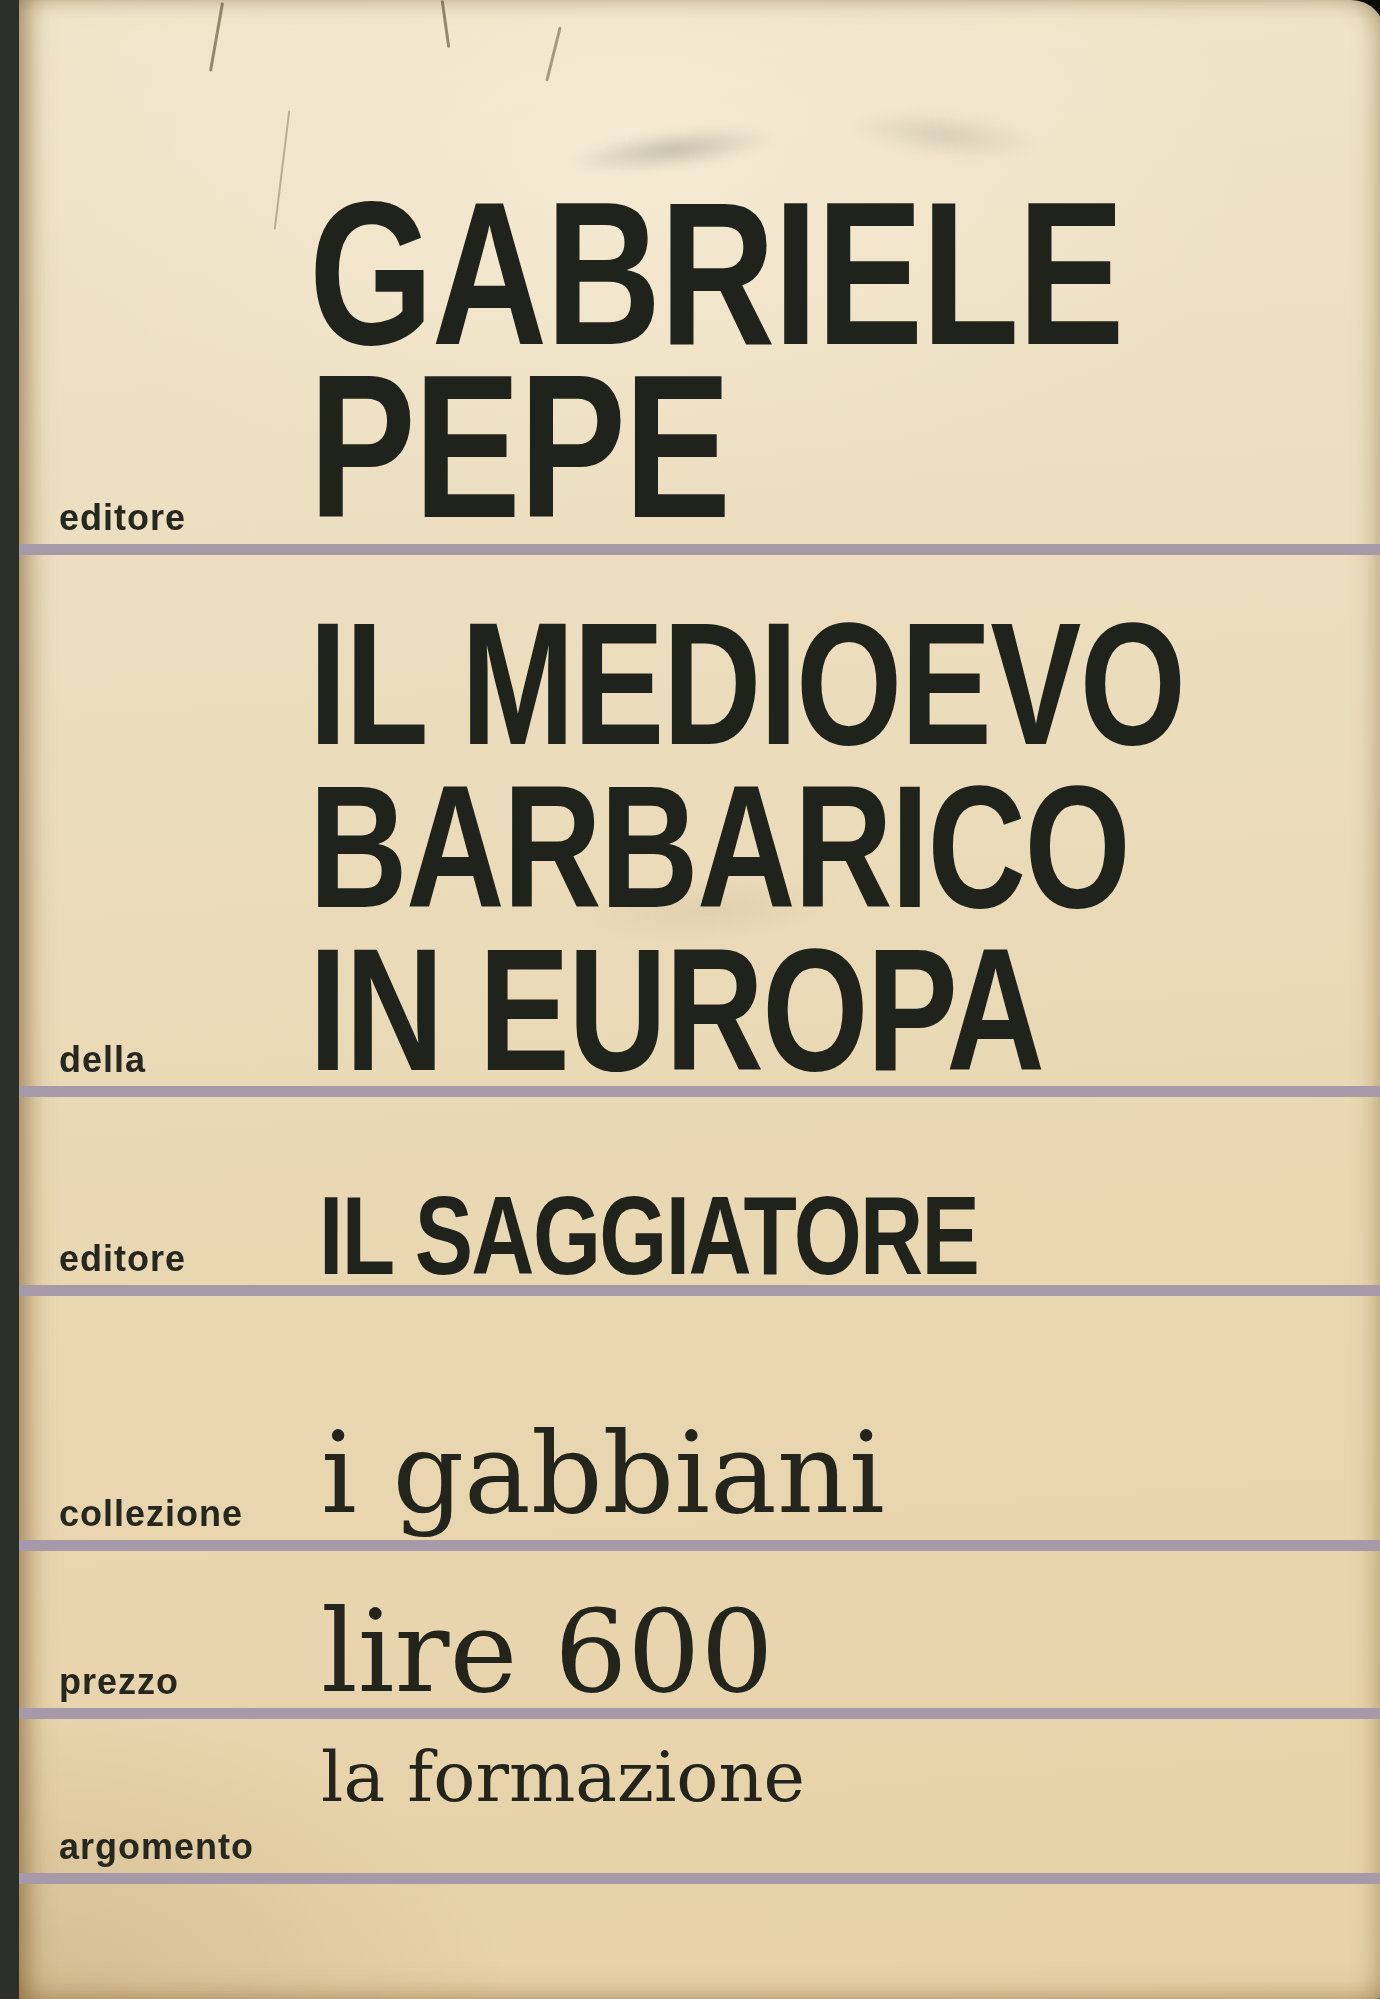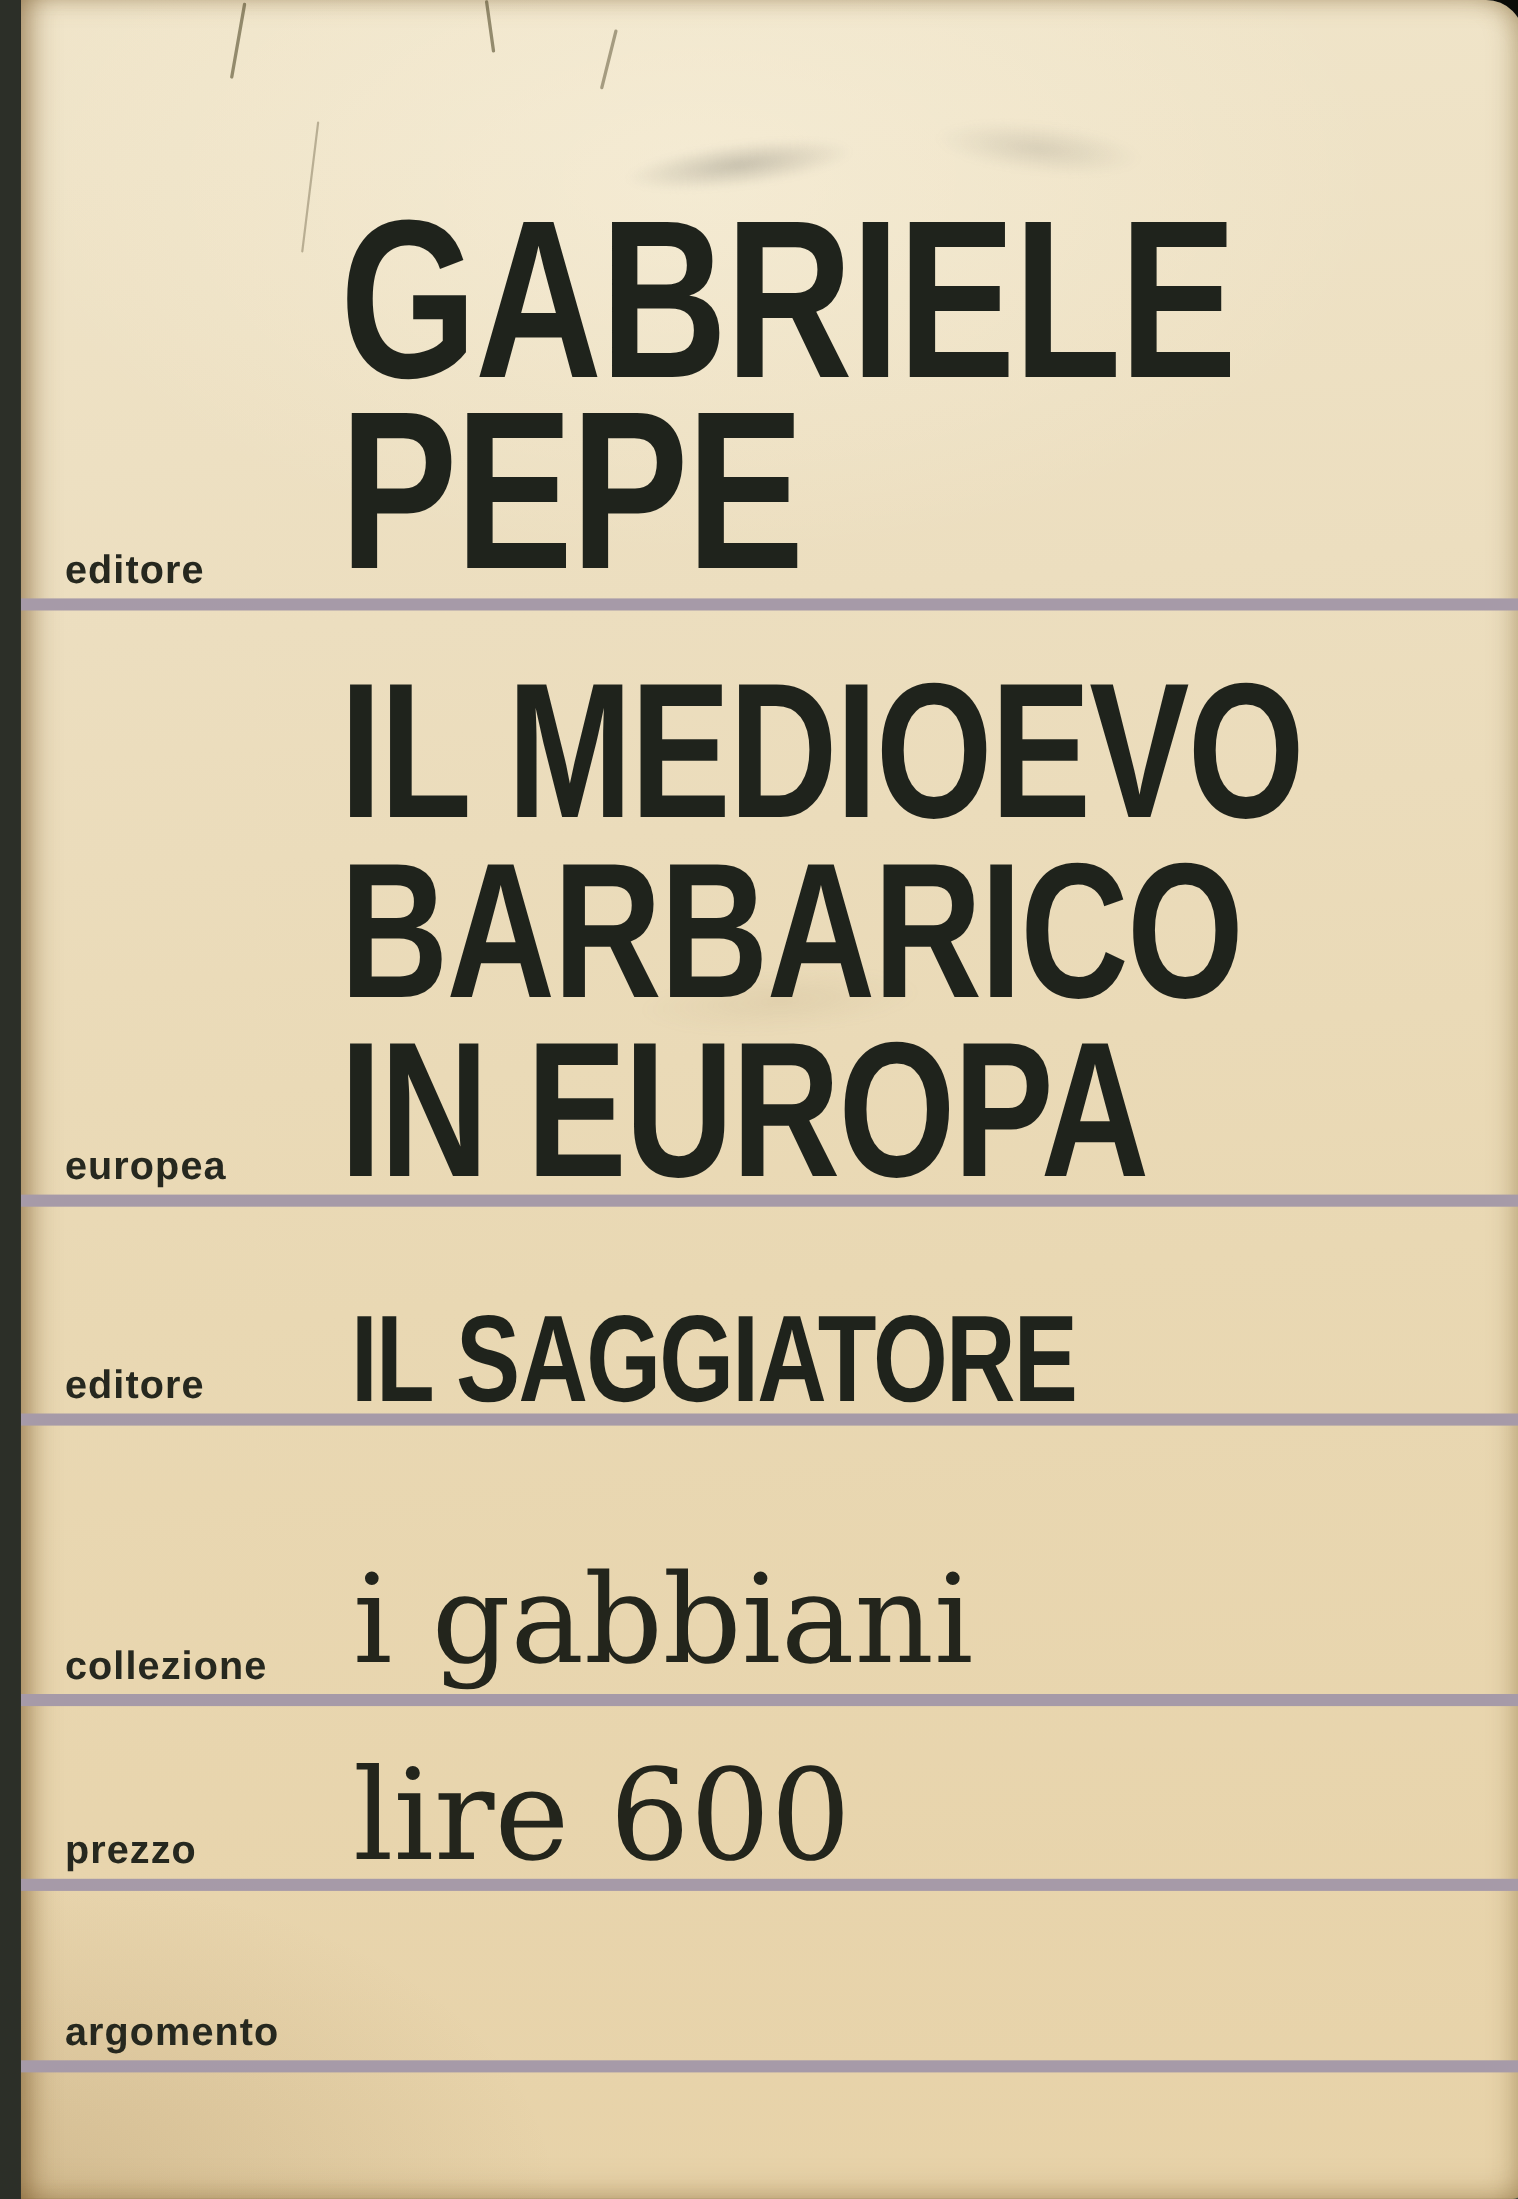--- a/index.html
+++ b/index.html
@@ -73,34 +73,35 @@
       <div>PEPE</div>
     </div>
     <div class="field-label" style="top:500px">editore</div>
     <div class="rule" style="top:544px"></div>
 
     <div class="big title-block">
       <div>IL MEDIOEVO</div>
       <div>BARBARICO</div>
       <div>IN EUROPA</div>
     </div>
-    <div class="field-label" style="top:1042px">europea</div>
+    <div class="field-label" style="top:1042px">della</div>
     <div class="rule" style="top:1086px"></div>
 
     <div class="big publisher-block">IL SAGGIATORE</div>
     <div class="field-label" style="top:1241px">editore</div>
     <div class="rule" style="top:1285px"></div>
 
     <div class="serif series-block">i gabbiani</div>
     <div class="field-label" style="top:1496px">collezione</div>
     <div class="rule" style="top:1540px"></div>
 
     <div class="serif price-block">lire 600</div>
     <div class="field-label" style="top:1664px">prezzo</div>
     <div class="rule" style="top:1708px"></div>
 
     <div class="serif subject-block">
+      <div>la formazione</div>
     </div>
     <div class="field-label" style="top:1829px">argomento</div>
     <div class="rule" style="top:1873px"></div>
 
   </div>
 </div>
 
 </body></html>

